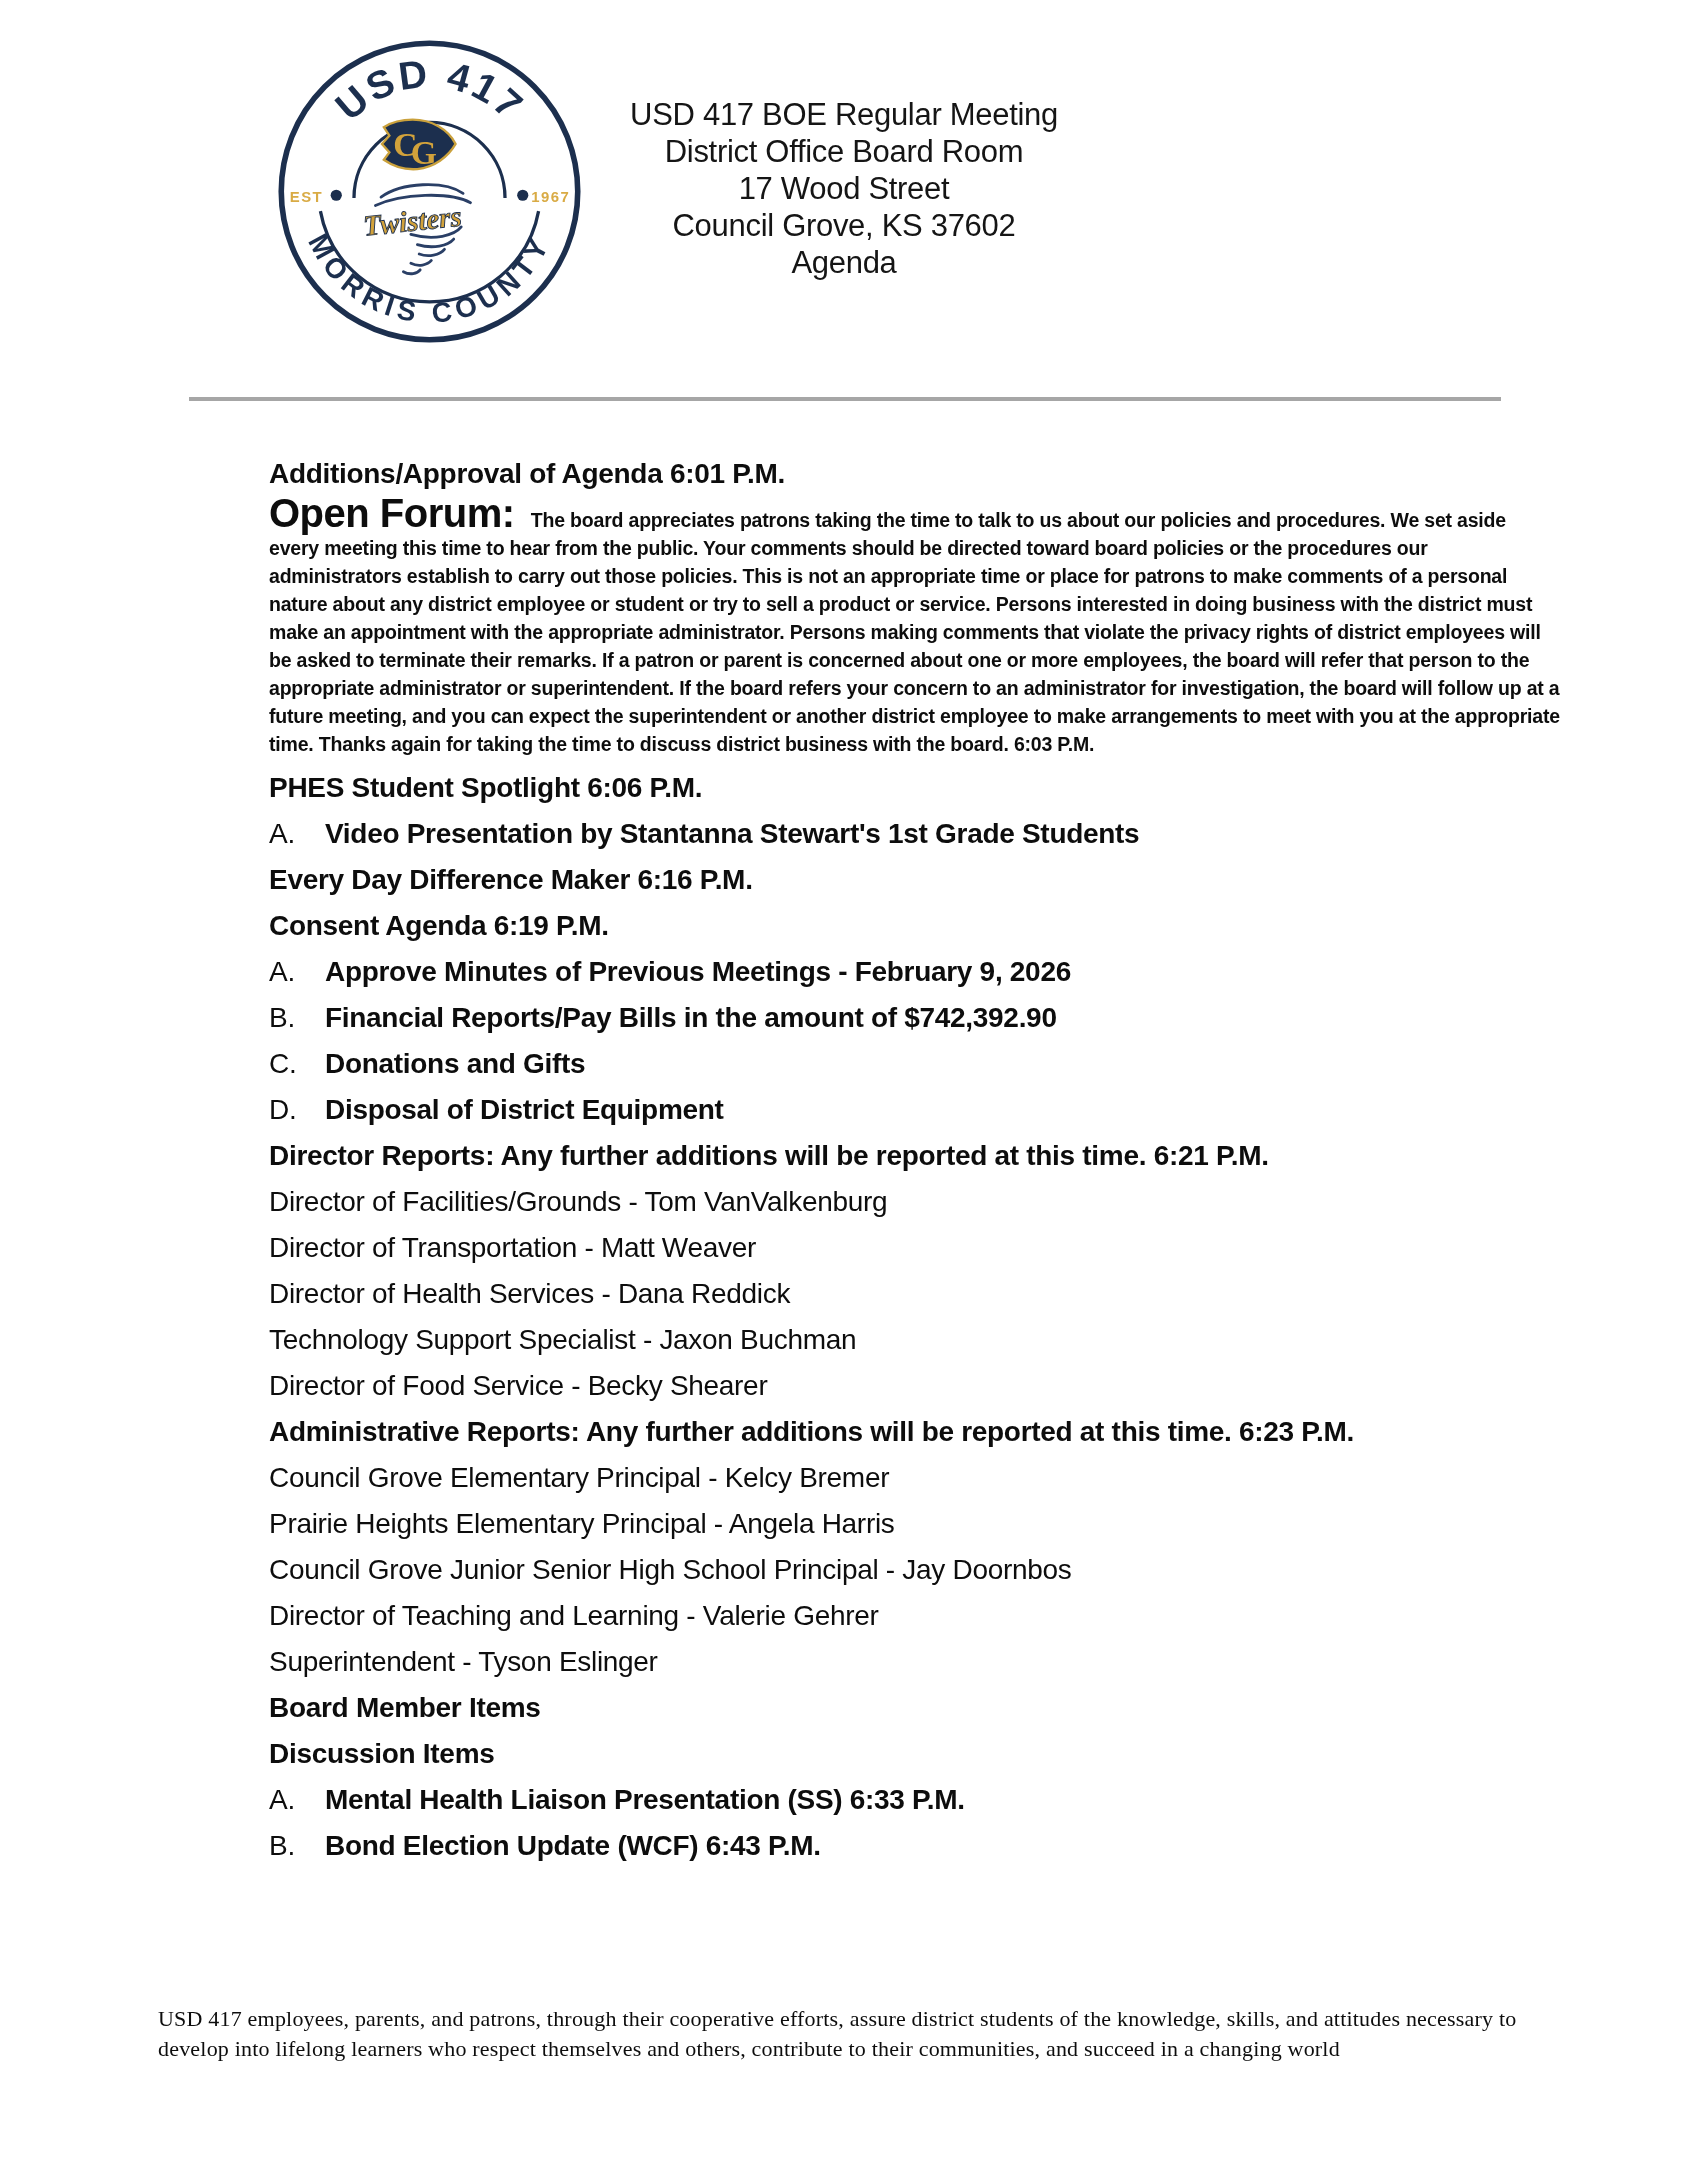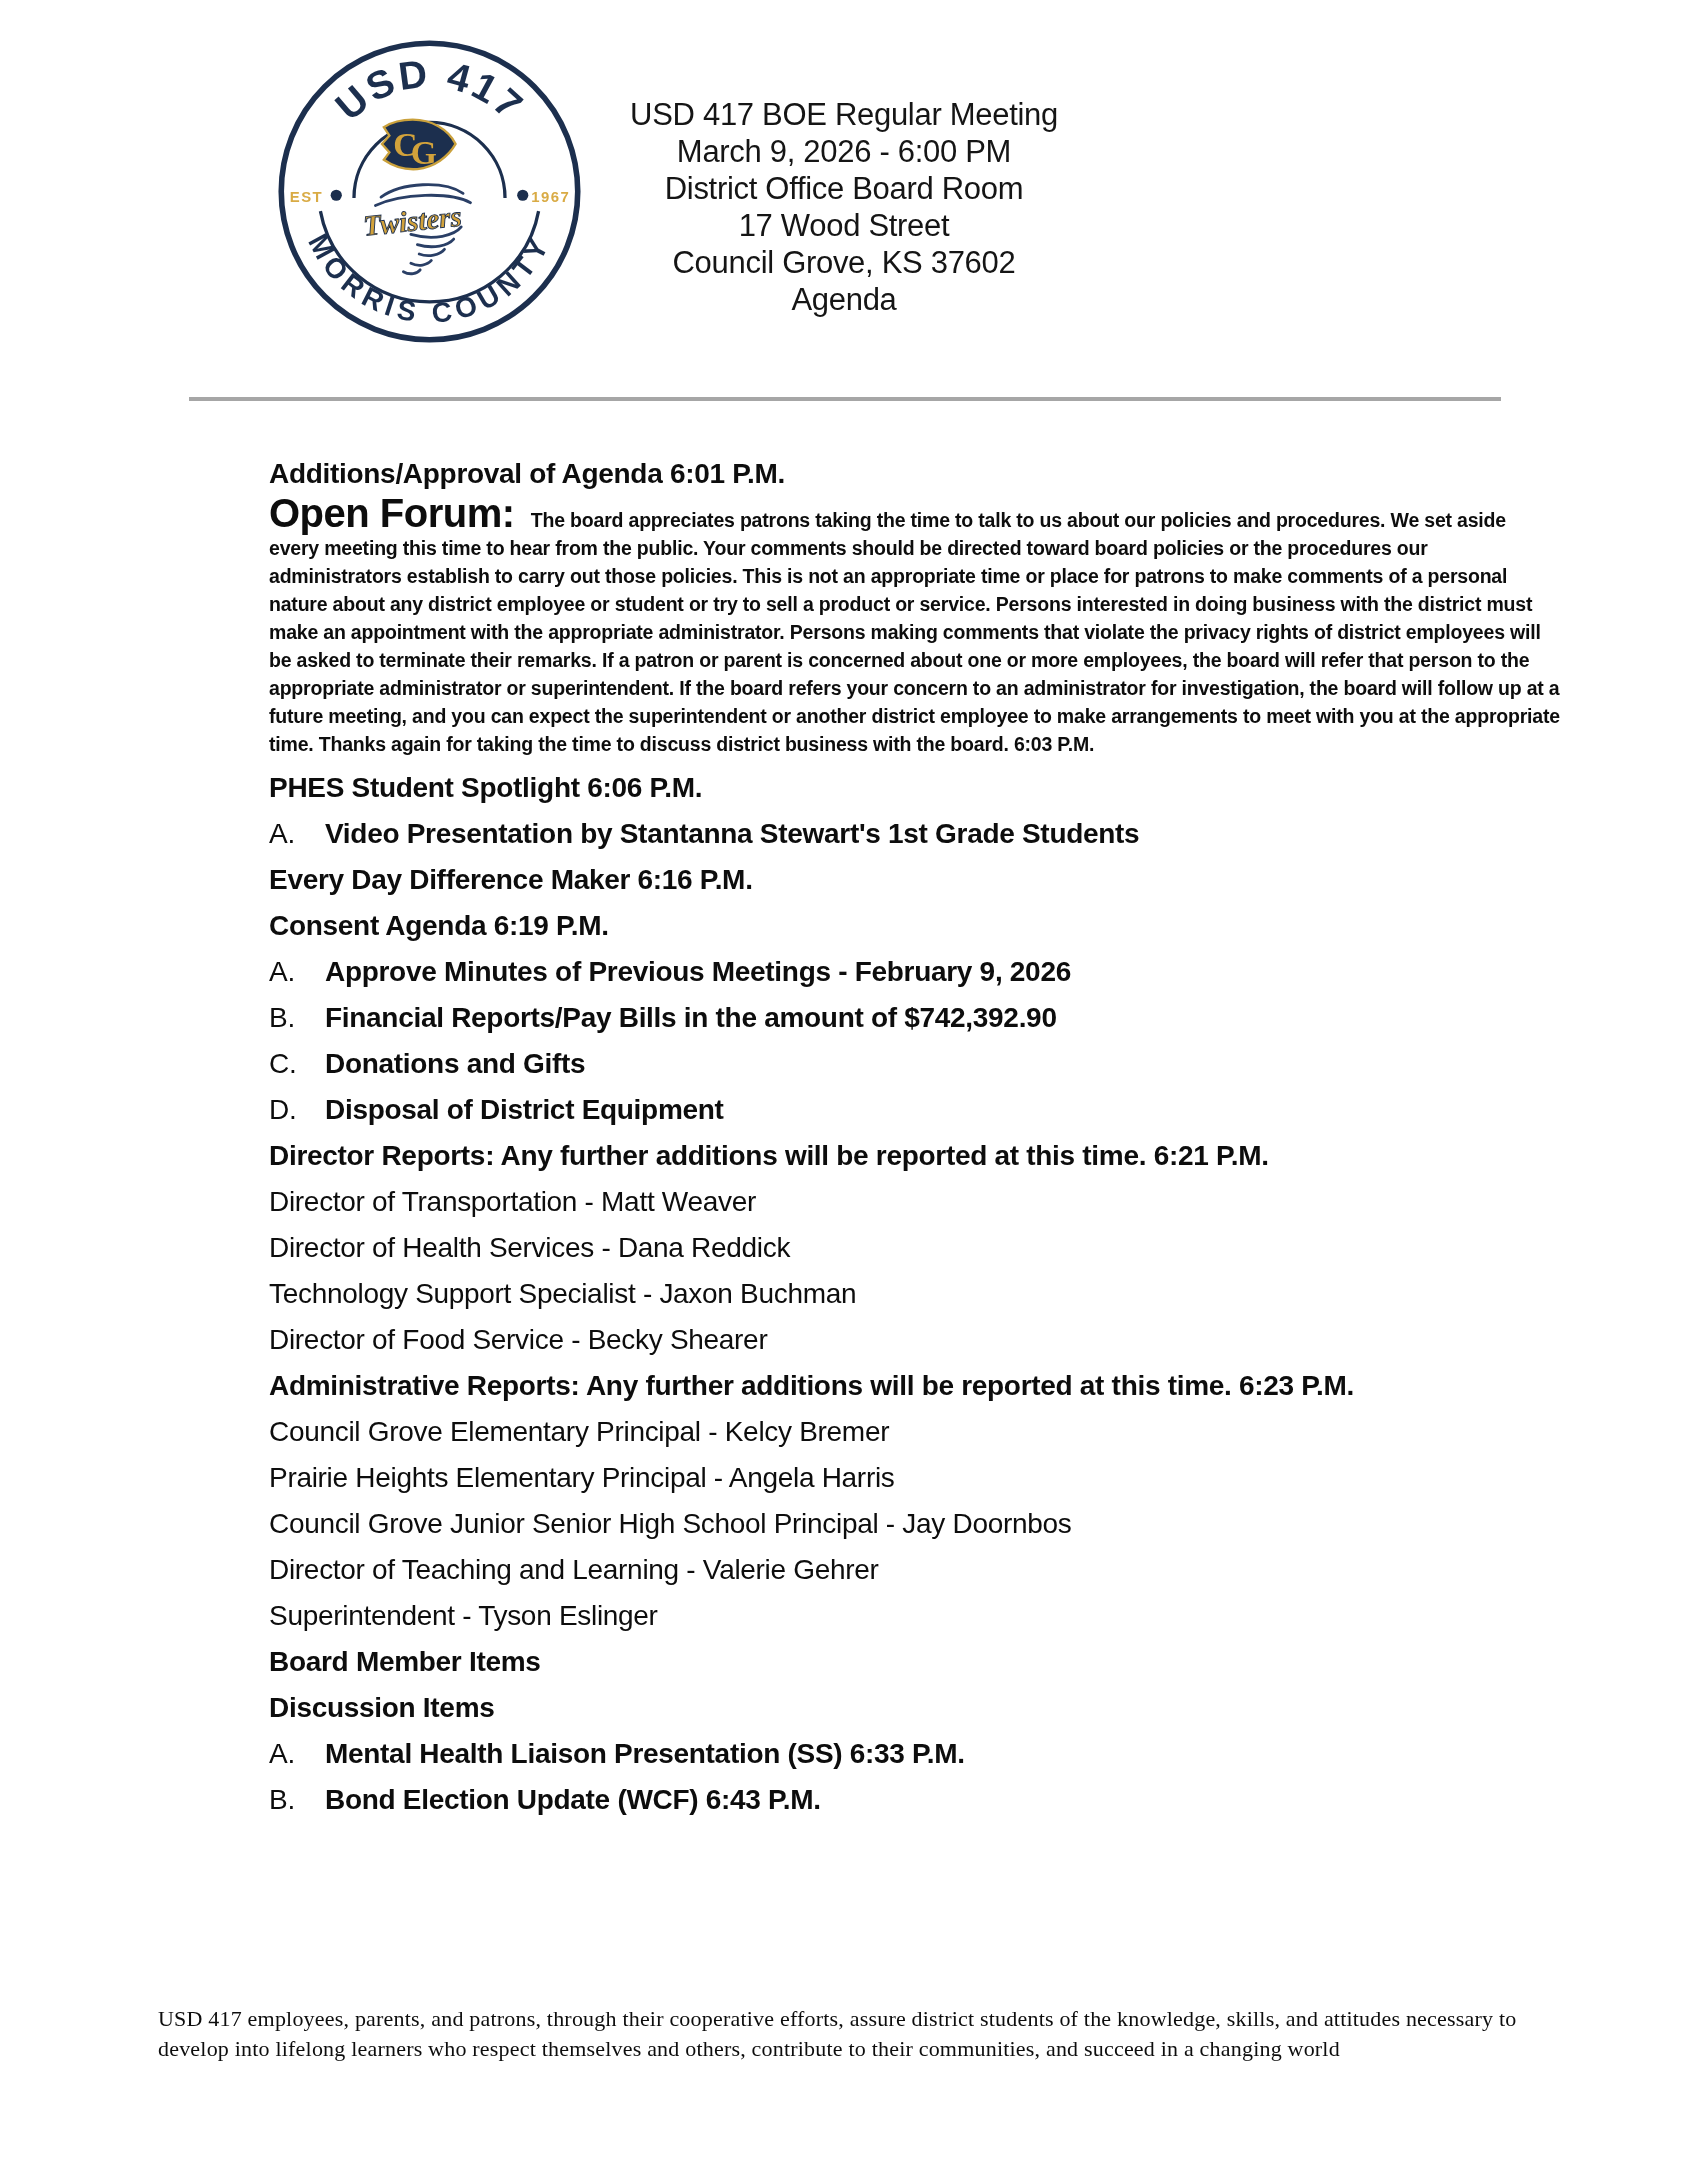--- a/index.html
+++ b/index.html
@@ -95,21 +95,20 @@
       <path d="M157 227 C 174 232, 190 228, 196 221"></path>
       <path d="M159 237 C 169 241, 181 238, 186 232"></path>
       <path d="M150 247 C 158 251, 168 249, 172 244"></path>
       <path d="M142 256 C 149 260, 157 258, 160 254"></path>
     </g>
     <text x="152" y="212" text-anchor="middle" transform="rotate(-6 152 205)" font-family="Liberation Serif, serif" font-style="italic" font-weight="bold" font-size="31" fill="#d2a23b" stroke="#1c2f4e" stroke-width="1">Twisters</text>
   </svg>
 
   <div class="header-text">
     <div>USD 417 BOE Regular Meeting</div>
-    <div>March 9, 2026 - 6:00 PM</div>
     <div>District Office Board Room</div>
     <div>17 Wood Street</div>
     <div>Council Grove, KS 37602</div>
     <div>Agenda</div>
   </div>
 
   <div class="divider"></div>
 
   <div class="agenda" id="agenda">
       <div class="row h">Additions/Approval of Agenda 6:01 P.M.</div>
@@ -131,20 +130,21 @@
       </div>
       <div class="row li">
         <span class="ll">C.</span>
         <span class="lt">Donations and Gifts</span>
       </div>
       <div class="row li">
         <span class="ll">D.</span>
         <span class="lt">Disposal of District Equipment</span>
       </div>
       <div class="row h">Director Reports: Any further additions will be reported at this time. 6:21 P.M.</div>
+      <div class="row p">Director of Facilities/Grounds - Tom VanValkenburg</div>
       <div class="row p">Director of Transportation - Matt Weaver</div>
       <div class="row p">Director of Health Services - Dana Reddick</div>
       <div class="row p">Technology Support Specialist - Jaxon Buchman</div>
       <div class="row p">Director of Food Service - Becky Shearer</div>
       <div class="row h">Administrative Reports: Any further additions will be reported at this time. 6:23 P.M.</div>
       <div class="row p">Council Grove Elementary Principal - Kelcy Bremer</div>
       <div class="row p">Prairie Heights Elementary Principal - Angela Harris</div>
       <div class="row p">Council Grove Junior Senior High School Principal - Jay Doornbos</div>
       <div class="row p">Director of Teaching and Learning - Valerie Gehrer</div>
       <div class="row p">Superintendent - Tyson Eslinger</div>

